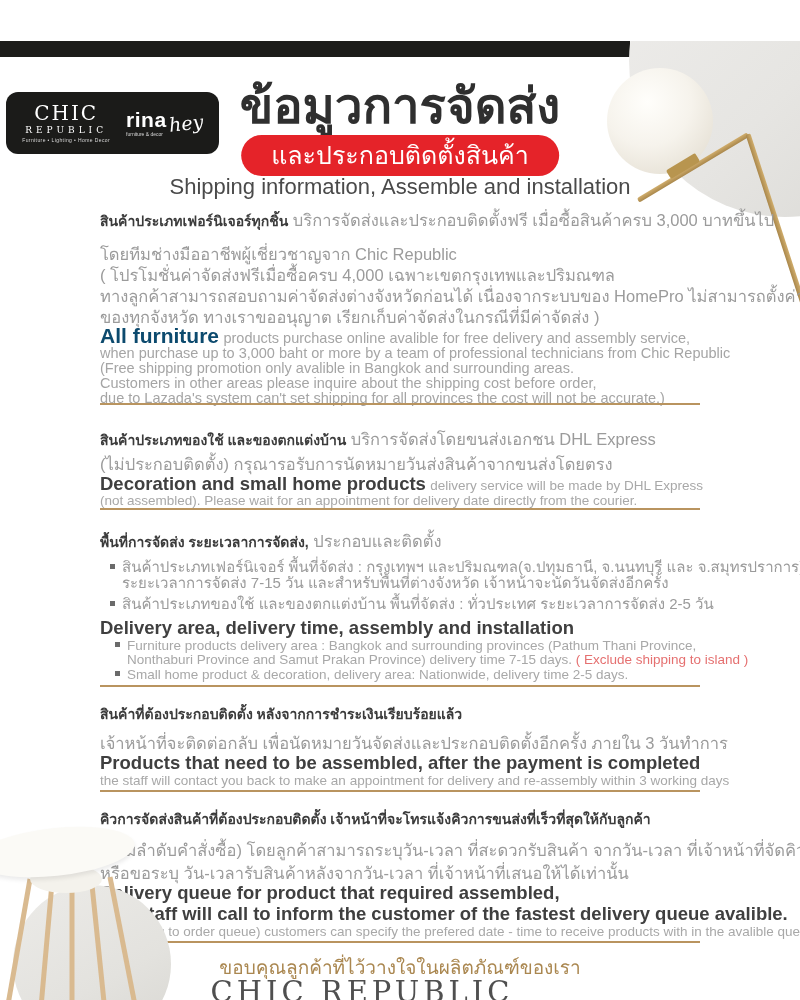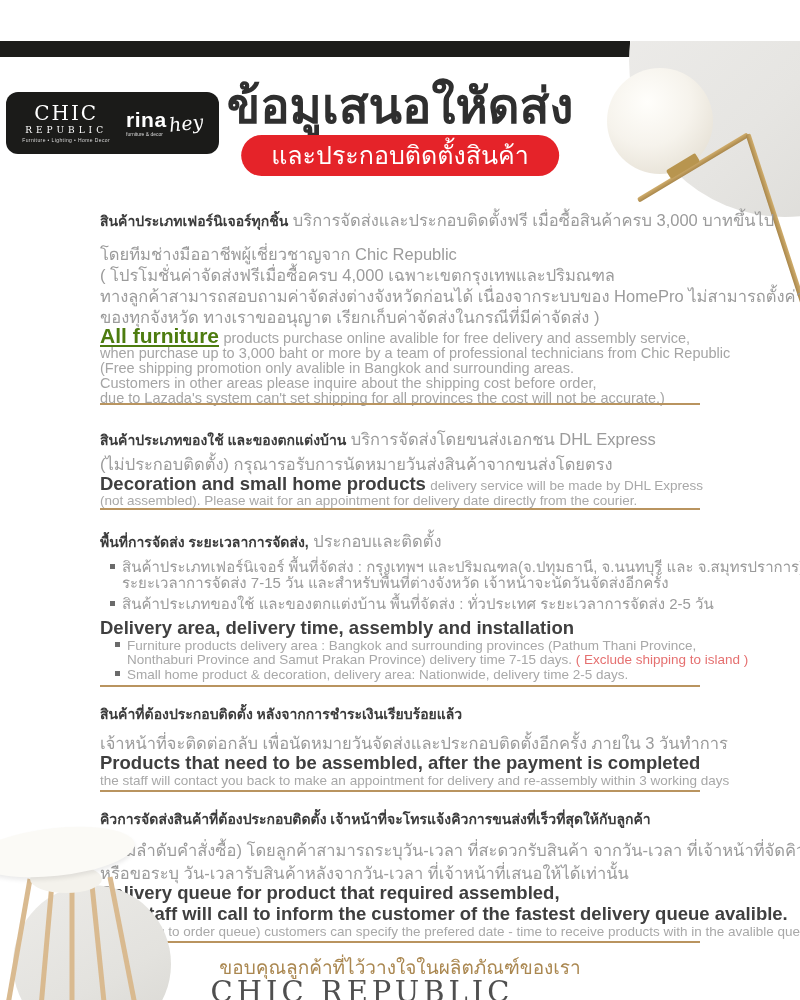--- a/index.html
+++ b/index.html
@@ -36,21 +36,21 @@
   .title{position:absolute;left:0;top:26px;width:800px;text-align:center;font-size:49px;font-weight:800;color:#2f2f2f;}
   .badge{position:absolute;left:400px;top:94px;transform:translateX(-50%);height:41px;line-height:41px;
          padding:0 30px;border-radius:21px;background:#e52329;color:#ffffff;font-size:25px;white-space:nowrap;}
   .subtitle{position:absolute;left:0;top:133px;width:800px;text-align:center;font-size:22px;color:#4a4a4a;}
 
   
   .l{position:absolute;left:100px;white-space:nowrap;}
   .th-b{font-size:14px;font-weight:700;color:#3b3b3b;}
   .th-r{font-size:16.5px;font-weight:400;color:#9b9b9b;}
   .th-s{font-size:15px;color:#9b9b9b;}
-  .en-b-lg{font-size:21px;font-weight:700;color:#4d7c0f;text-decoration:underline;}
+  .en-b-lg{font-size:21px;font-weight:700;color:#0c4a6e;}
   .en-b{font-size:18.5px;font-weight:700;color:#3f3f3f;}
   .en-r{font-size:14.5px;color:#a5a5a5;}
   .en-s{font-size:13.5px;color:#a8a8a8;}
   .red{color:#e57070;}
   .gold-th{font-size:19px;color:#aa8750;}
   .dot{display:inline-block;width:5px;height:5px;background:#6a6a6a;margin:0 7px 3px 0;vertical-align:middle;}
   .divider{position:absolute;left:100px;width:600px;height:2px;background:#b9945f;}
 
   
   .brand-serif{position:absolute;left:0;top:934px;width:724px;text-align:center;
@@ -87,22 +87,23 @@
     </div>
     <div class="rina-logo">
       <div class="rina-main">
         <div class="rina-word">rina</div>
         <div class="rina-sub">furniture &amp; decor</div>
       </div>
       <div class="rina-script">hey</div>
     </div>
   </div>
 
-  <div class="title">ข้อมูเสนอใหัดส่ง</div>
+  <div class="title">ข้อมูวการจัดส่ง</div>
   <div class="badge">และประกอบติดตั้งสินค้า</div>
+  <div class="subtitle">Shipping information, Assemble and installation</div>
 
   <div class="l" style="top:166px"><span class="th-b">สินค้าประเภทเฟอร์นิเจอร์ทุกชิ้น</span> <span class="th-r">บริการจัดส่งและประกอบติดตั้งฟรี เมื่อซื้อสินค้าครบ 3,000 บาทขึ้นไป</span></div>
   <div class="l th-r" style="top:200px">โดยทีมช่างมืออาชีพผู้เชี่ยวชาญจาก Chic Republic</div>
   <div class="l th-r" style="top:221px">( โปรโมชั่นค่าจัดส่งฟรีเมื่อซื้อครบ 4,000 เฉพาะเขตกรุงเทพและปริมณฑล</div>
   <div class="l th-r" style="top:242px">ทางลูกค้าสามารถสอบถามค่าจัดส่งต่างจังหวัดก่อนได้ เนื่องจากระบบของ HomePro ไม่สามารถตั้งค่าจัดส่ง</div>
   <div class="l th-r" style="top:263px">ของทุกจังหวัด ทางเราขออนุญาต เรียกเก็บค่าจัดส่งในกรณีที่มีค่าจัดส่ง )</div>
 
   <div class="l" style="top:283px"><span class="en-b-lg">All furniture</span> <span class="en-r">products purchase online avalible for free delivery and assembly service,</span></div>
   <div class="l en-r" style="top:304px">when purchase up to 3,000 baht or more by a team of professional technicians from Chic Republic</div>
   <div class="l en-r" style="top:319px">(Free shipping promotion only avalible in Bangkok and surrounding areas.</div>

